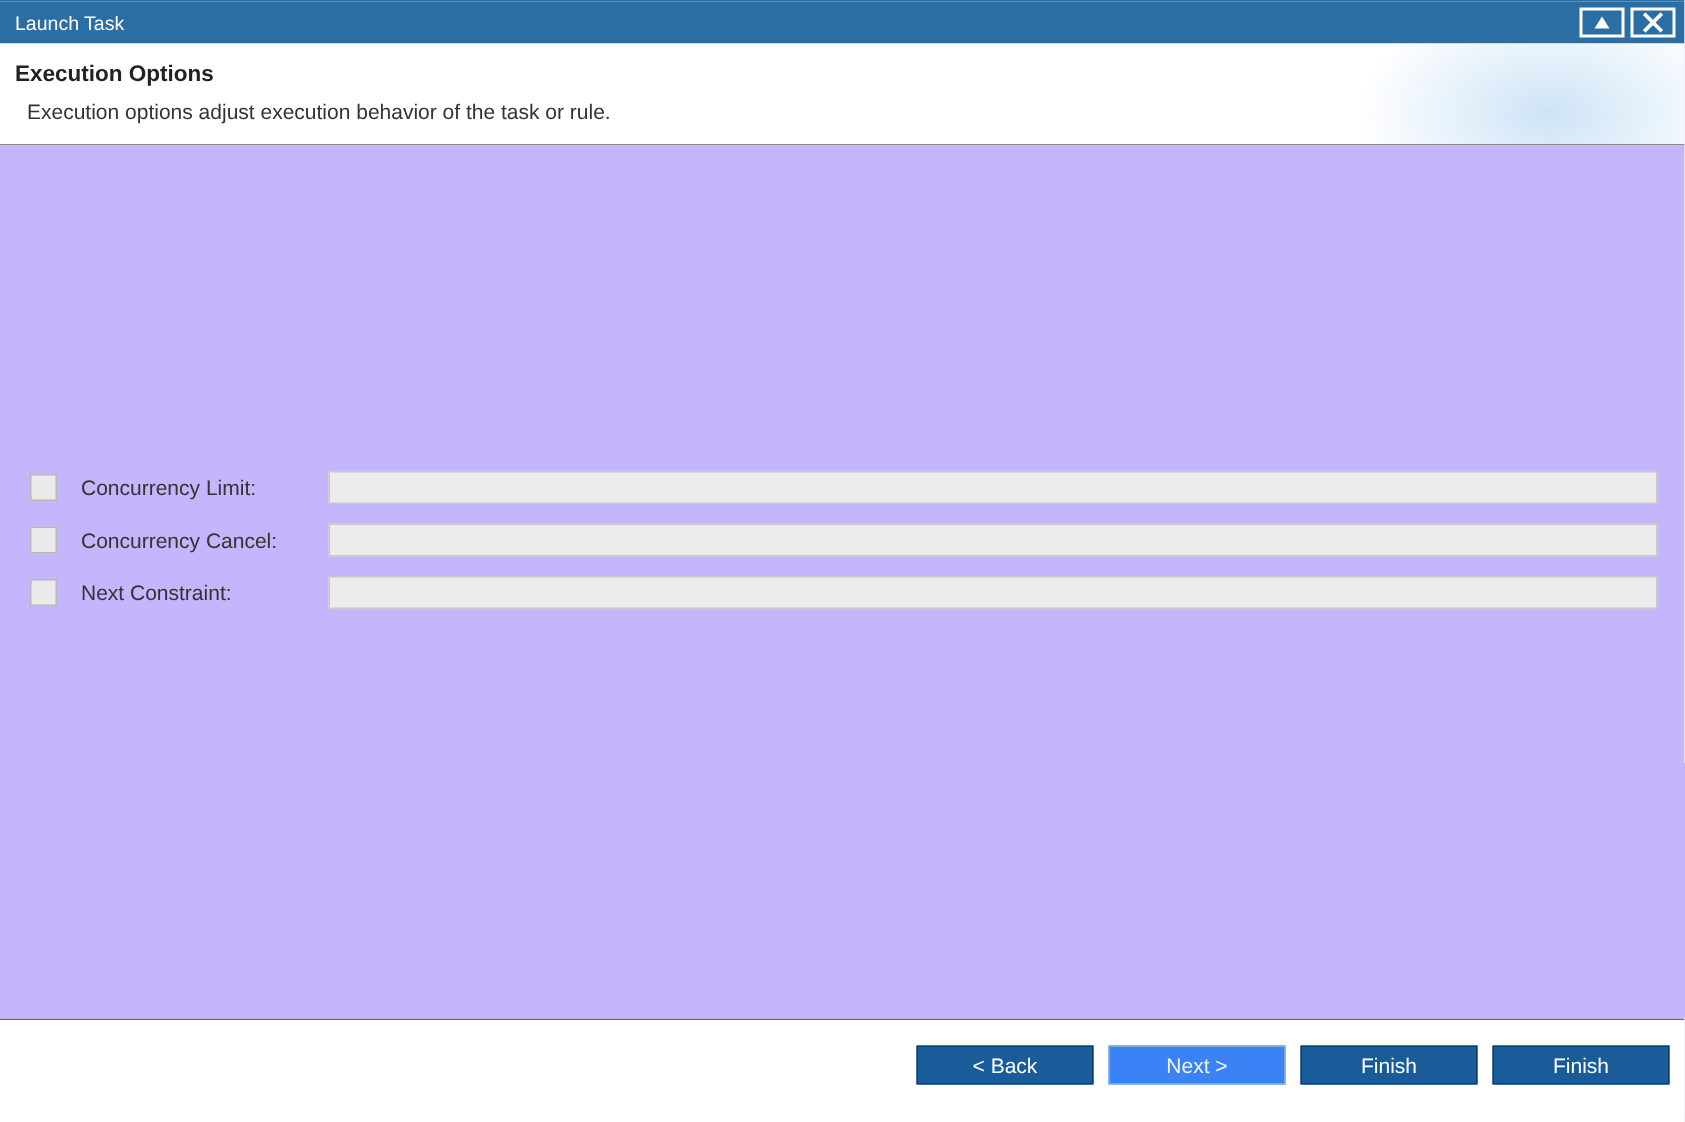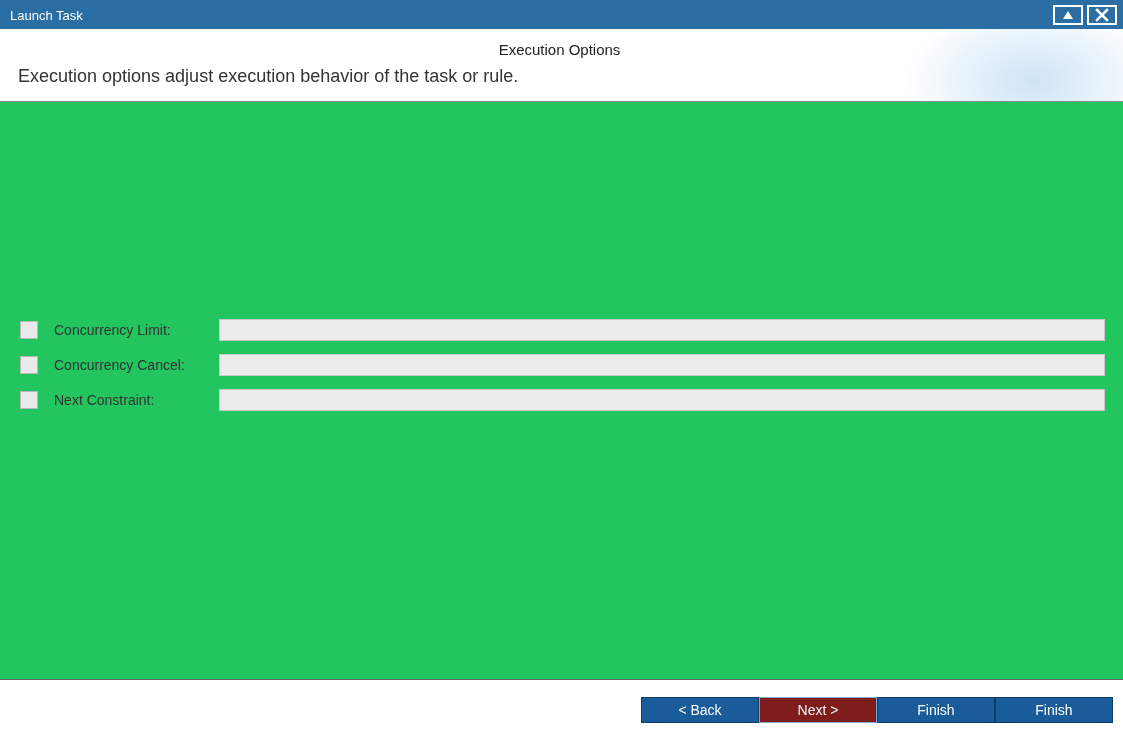--- a/index.html
+++ b/index.html
@@ -45,36 +45,35 @@
   }
   .header-panel::after{
     content:"";
     position:absolute;
     right:-40px; bottom:-60px;
     width:260px; height:160px;
     background: radial-gradient(ellipse at center, rgba(200,225,245,0.9) 0%, rgba(255,255,255,0) 70%);
     pointer-events:none;
   }
   .header-title {
-    font-weight: normal;
+    font-weight: bold;
     font-size: 15px;
     color: #222;
     margin-bottom: 8px;
-    text-align: center;
   }
   .header-desc {
-    font-size: 18px;
+    font-size: 14px;
     color: #333;
     padding-left: 8px;
   }
   
   .body-area {
     flex: 1 1 auto;
     position: relative;
-    background: #22c55e;
+    background: #c4b5fd;
   }
   .options-block {
     position: absolute;
     left: 20px; right: 18px;
     top: 210px;
   }
   .opt-row {
     display: flex; align-items: center;
     height: 35px;
   }
@@ -100,35 +99,36 @@
     font-size: 13px;
     color: #333;
   }
   
   .footer-sep {
     height: 1px; background: #666;
   }
   .footer {
     height: 60px;
     display: flex; align-items: center; justify-content: flex-end;
+    gap: 10px;
     padding-right: 10px;
     background: #fff;
   }
   .btn {
     width: 118px; height: 26px;
     background: #1a5b99;
     color: #fff;
     border: 1px solid #0d3f6e;
     display: flex; align-items: center; justify-content: center;
     font-size: 14px;
     cursor: pointer;
     user-select: none;
   }
   .btn.disabled {
-    background: #7f1d1d;
+    background: #3b82f6;
     border: 1px solid #7fa9cf;
     color: #f0f6fb;
     cursor: default;
   }
 </style>
 </head>
 <body>
 
 <div class="window">
 

